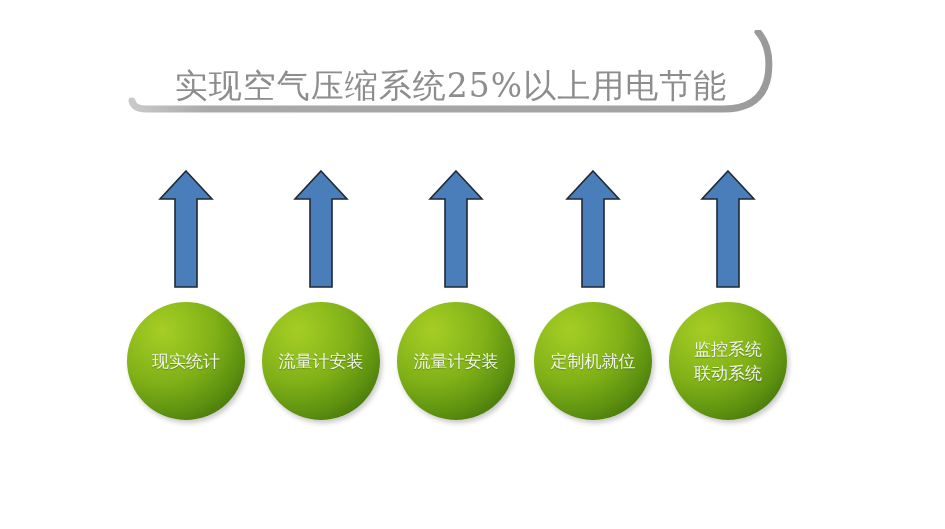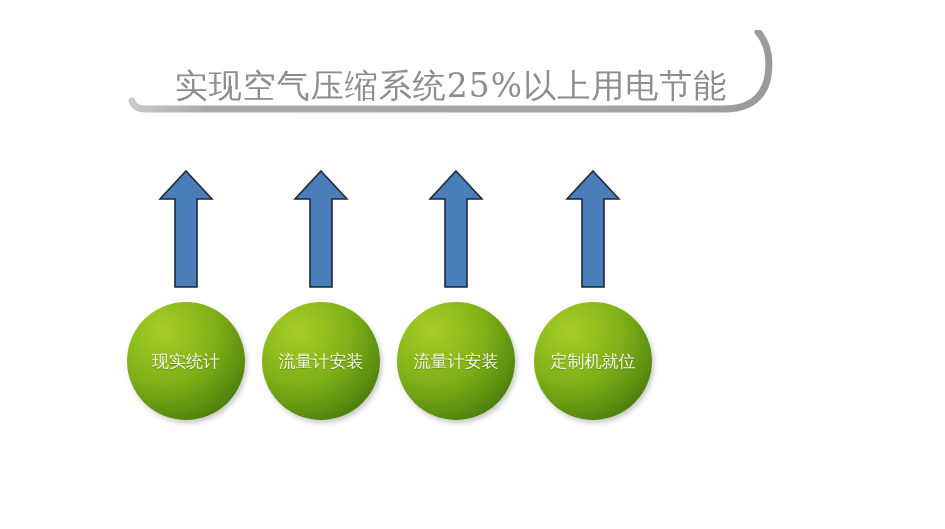--- a/index.html
+++ b/index.html
@@ -161,15 +161,24 @@
 
     <div class="step" style="left:528px">
       <svg class="arrow" viewBox="0 0 56 122" xmlns="http://www.w3.org/2000/svg">
         <polygon points="28,3 54,31 39,31 39,119 17,119 17,31 2,31" fill="#4a7ebb" stroke="#1f2a33" stroke-width="1.6" stroke-linejoin="miter"></polygon>
       </svg>
       <div class="bubble">
         <span class="bubble-label">定制机就位</span>
       </div>
     </div>
 
+    <div class="step" style="left:663px">
+      <svg class="arrow" viewBox="0 0 56 122" xmlns="http://www.w3.org/2000/svg">
+        <polygon points="28,3 54,31 39,31 39,119 17,119 17,31 2,31" fill="#4a7ebb" stroke="#1f2a33" stroke-width="1.6" stroke-linejoin="miter"></polygon>
+      </svg>
+      <div class="bubble">
+        <span class="bubble-label">监控系统
+联动系统</span>
+      </div>
+    </div>
 
   </div>
 </div>
 
 </body></html>

